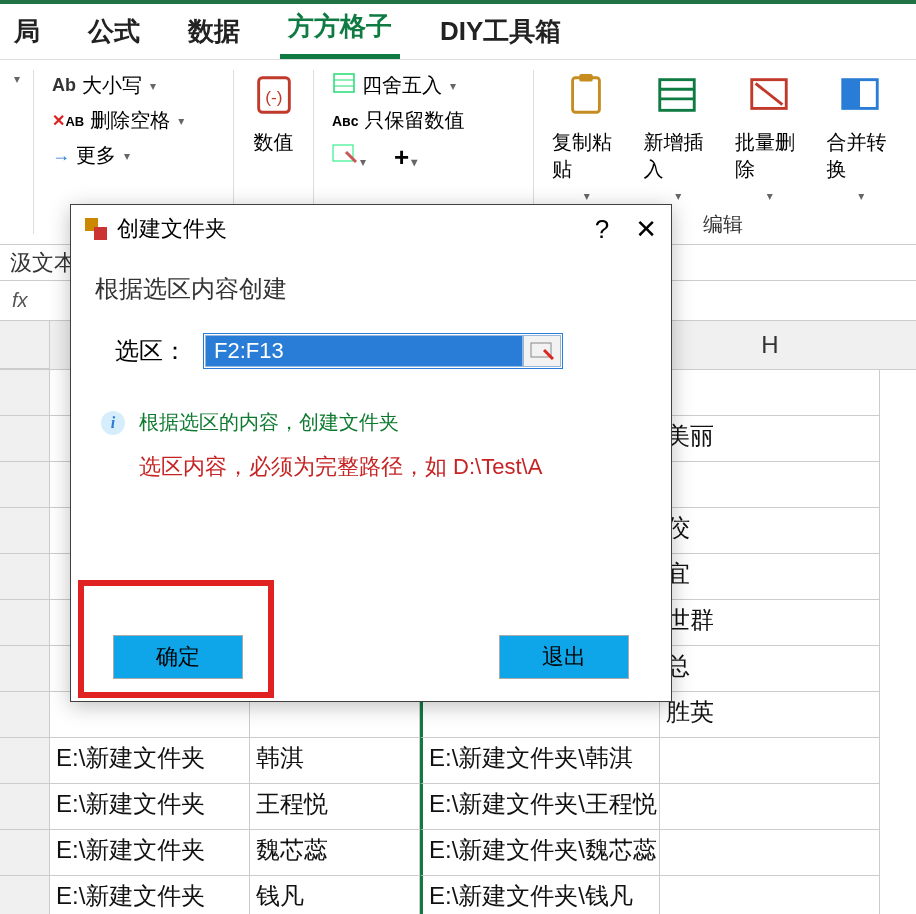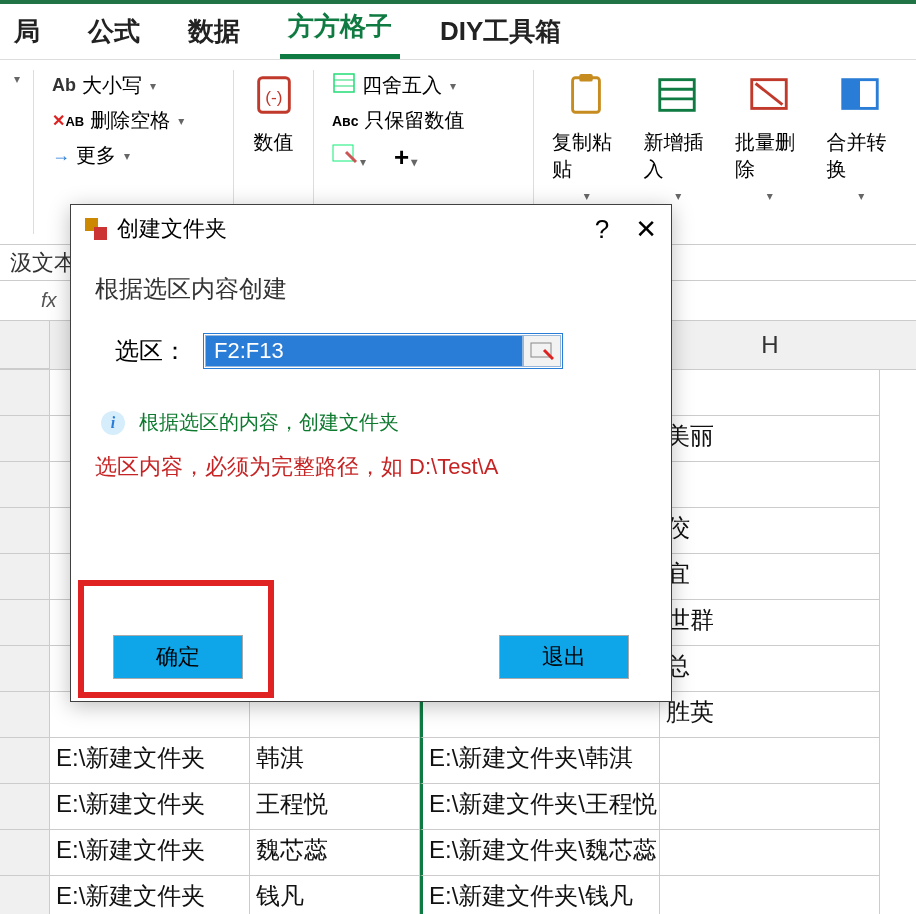--- a/index.html
+++ b/index.html
@@ -52,21 +52,21 @@
 .big-btn { display: flex; flex-direction: column; align-items: center; gap: 6px; font-size: 20px; cursor: pointer; padding: 2px 4px; }
 .big-btn .icon svg { width: 46px; height: 46px; }
 .mini-icon { font-size: 18px; font-weight: bold; }
 .caret { font-size: 12px; color: #666; margin-left: 2px; }
 
 
 .supl { display:flex; align-items:center; padding:4px 10px; font-size:22px; color:#333; border-bottom:1px solid #ccc; height:36px;}
 
 
 .formula-bar { height:40px; border-bottom:1px solid #ccc; display:flex; align-items:center; padding-left:12px; font-size:20px; color:#555;}
-.fx-lbl { font-style: italic; margin-left: 29px; }
+.fx-lbl { font-style: italic; }
 
 
 .grid { position: relative; }
 .col-header { display: flex; border-bottom: 1px solid #ccc; background: #f0f0f0; }
 .col-header .ch { text-align: center; font-size: 24px; color: #333; padding: 10px 0; }
 .grid-rows { }
 .row { display: flex; height: 46px; }
 .cell {
   border-right: 1px solid #ccc;
   border-bottom: 1px solid #ccc;
@@ -130,21 +130,21 @@
 .dlg-picker-btn svg { width: 24px; height: 18px; }
 .info-row { display:flex; align-items:center; gap:14px; margin-left:6px; margin-bottom:16px; }
 .info-icon {
   width:24px; height:24px; border-radius:50%;
   background:#d6eefb; color:#2a7dd6;
   display:flex; align-items:center; justify-content:center;
   font-family: Georgia, serif; font-style: italic; font-weight:bold;
   font-size: 16px;
 }
 .info-text { font-size: 20px; color: #0e7a2f; }
-.warn-text { font-size: 22px; color: #c62424; }
+.warn-text { font-size: 22px; color: #c62424; margin-left: 44px;}
 .dlg-footer {
   position:absolute; bottom: 22px; left:0; right:0;
   display:flex; justify-content: space-between;
   padding: 0 42px;
 }
 .dlg-btn {
   width: 130px; height: 44px;
   background: #0ea5e9; border: 1px solid #aaa;
   font-size: 22px; cursor: pointer;
 }
@@ -264,20 +264,21 @@
       </div>
       <div class="big-btn">
         <span class="icon"><svg viewBox="0 0 48 48">
               <rect x="6" y="8" width="36" height="30" fill="none" stroke="#2a7dd6" stroke-width="3"></rect>
               <rect x="6" y="8" width="18" height="30" fill="#2a7dd6"></rect>
             </svg></span>
         <span>合并转换</span>
         <span class="caret">▾</span>
       </div>
     </div>
+    <div class="grp-label">编辑</div>
   </div>
 </div>
 
 <div class="supl">
   <span>汲文本</span>
 </div>
 
 <div class="formula-bar">
   <span class="fx-lbl">fx</span>
 </div>

